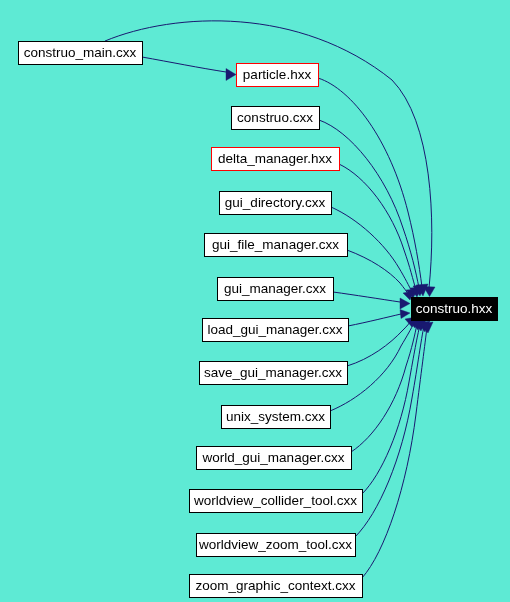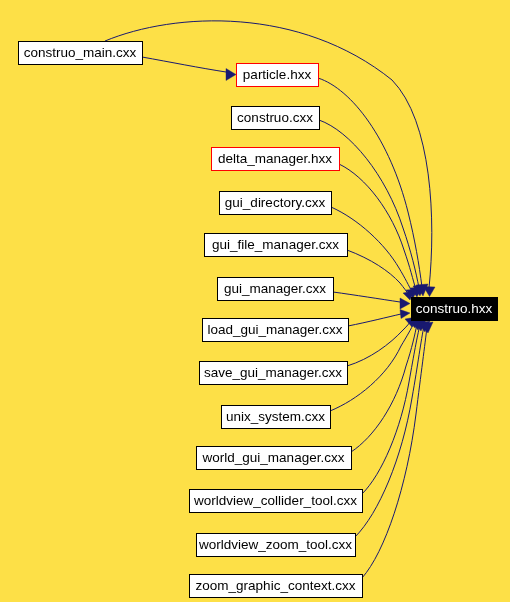--- a/index.html
+++ b/index.html
@@ -11,21 +11,21 @@
   body {
     width: 510px;
     height: 602px;
     overflow: hidden;
     font-family: "Liberation Sans", sans-serif;
   }
   #graph-root {
     position: relative;
     width: 510px;
     height: 602px;
-    background: #fde047;
+    background: #5eead4;
   }
   svg#dep-graph {
     display: block;
     width: 510px;
     height: 602px;
   }
   .edge-path {
     fill: none;
     stroke: #191970;
     stroke-width: 1;

